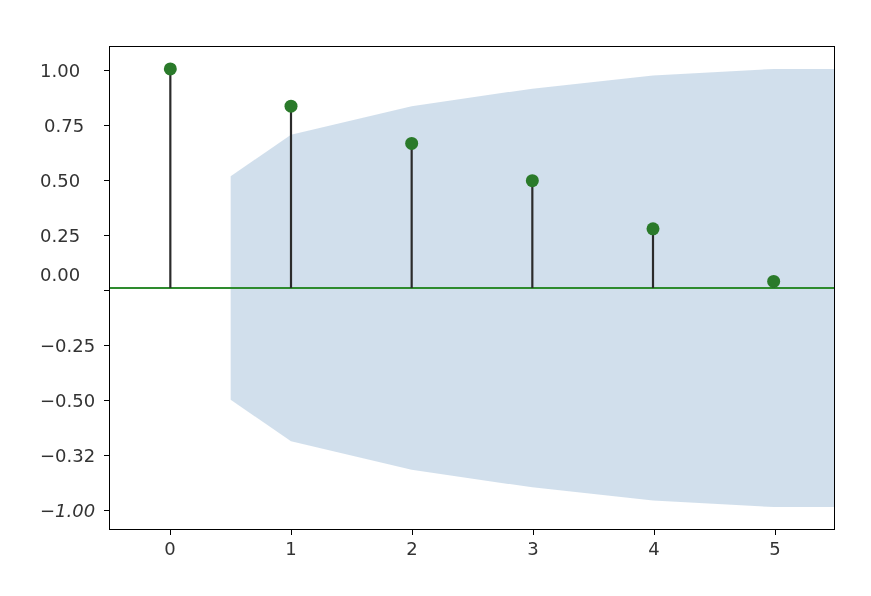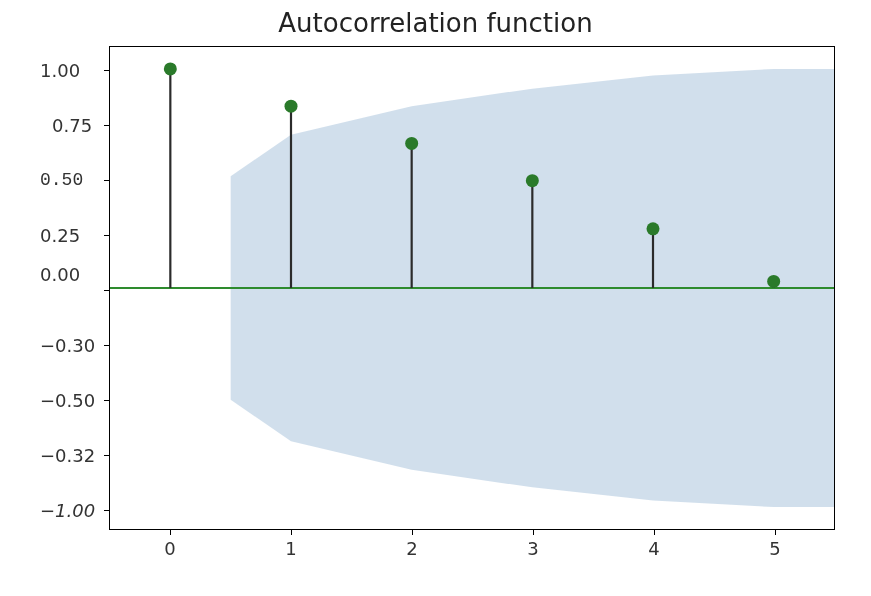--- a/index.html
+++ b/index.html
@@ -64,30 +64,29 @@
     background: #000;
   }
   .ytick-line { width: 5px; height: 1px; }
   .xtick-line { width: 1px; height: 5px; }
 </style>
 </head>
 <body>
 
 <div class="figure">
 
-  <div class="title">Autocorrelation function</div>
 
   <div class="tick-label ytick" style="left:40px; top:500px;font-style:italic;">−1.00</div>
   <div class="tick-label ytick" style="left:40px; top:445px;">−0.32</div>
   <div class="tick-label ytick" style="left:40px; top:390px;">−0.50</div>
-  <div class="tick-label ytick" style="left:40px; top:335px;">−0.30</div>
+  <div class="tick-label ytick" style="left:40px; top:335px;">−0.25</div>
   <div class="tick-label ytick" style="left:40px; top:264px;">0.00</div>
   <div class="tick-label ytick" style="left:40px; top:225px;">0.25</div>
-  <div class="tick-label ytick" style="left:40px; top:170px;font-family:Liberation Mono, monospace;">0.50</div>
-  <div class="tick-label ytick" style="left:52px; top:115px;">0.75</div>
+  <div class="tick-label ytick" style="left:40px; top:170px;">0.50</div>
+  <div class="tick-label ytick" style="left:44px; top:115px;">0.75</div>
   <div class="tick-label ytick" style="left:40px; top:60px;">1.00</div>
 
   <div class="ytick-line" style="left:104px; top:510px;"></div>
   <div class="ytick-line" style="left:104px; top:455px;"></div>
   <div class="ytick-line" style="left:104px; top:400px;"></div>
   <div class="ytick-line" style="left:104px; top:345px;"></div>
   <div class="ytick-line" style="left:104px; top:290px;"></div>
   <div class="ytick-line" style="left:104px; top:235px;"></div>
   <div class="ytick-line" style="left:104px; top:180px;"></div>
   <div class="ytick-line" style="left:104px; top:125px;"></div>

